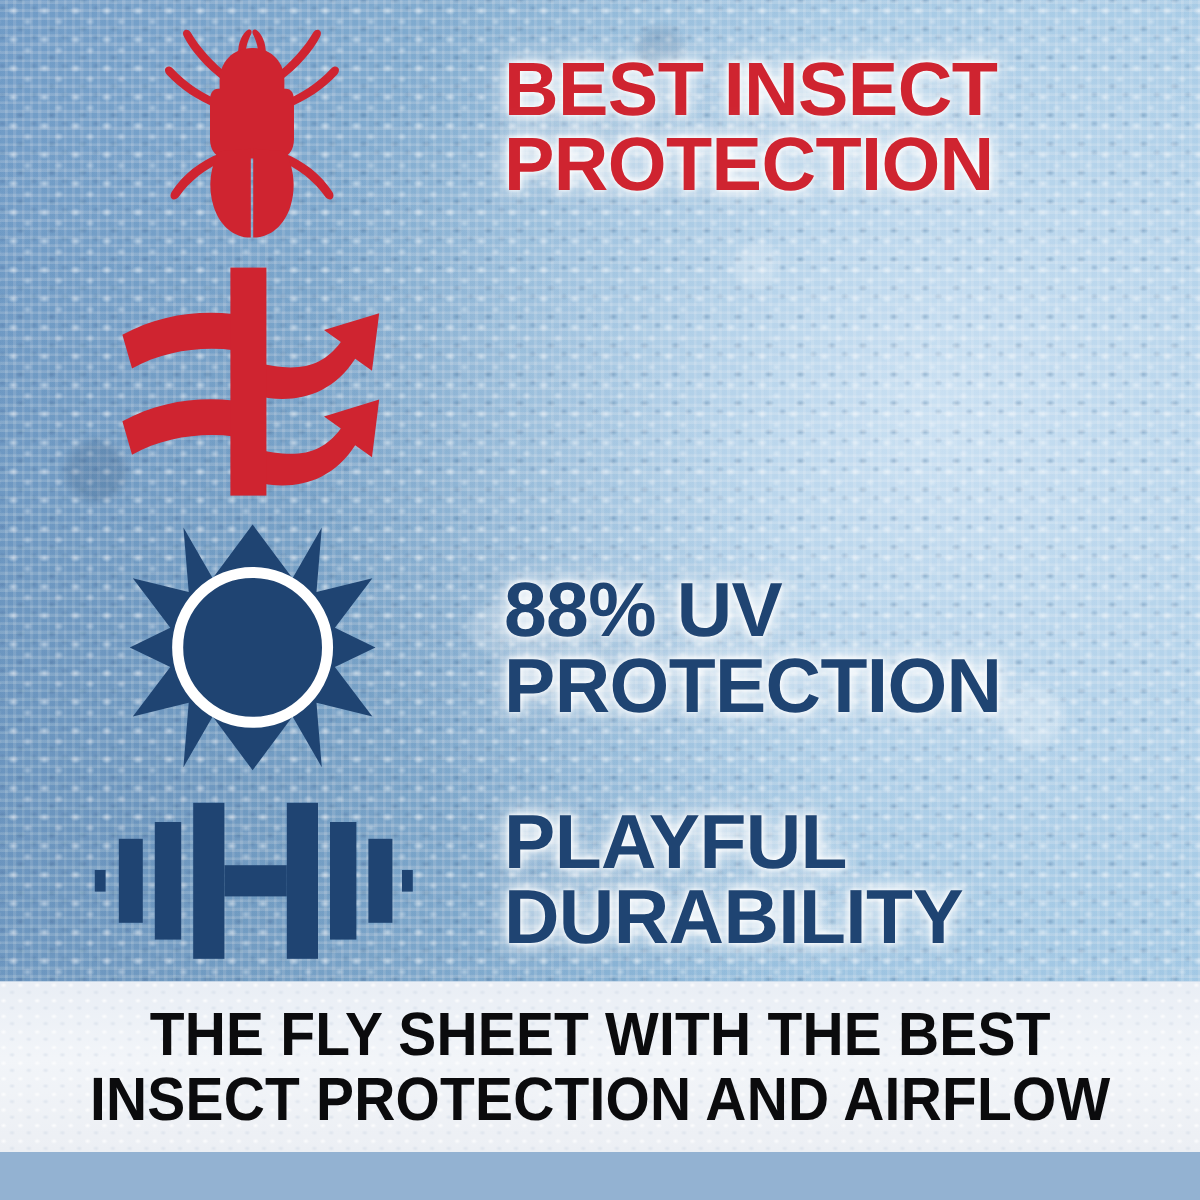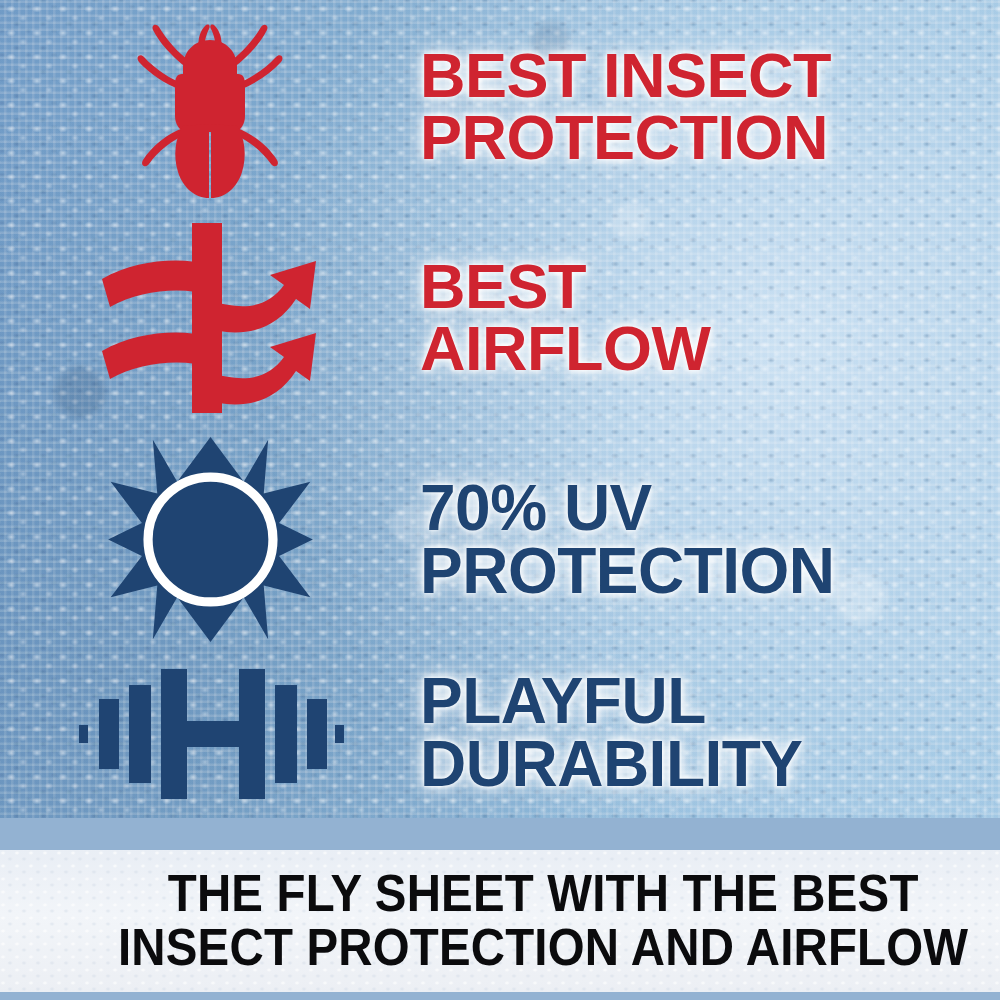--- a/index.html
+++ b/index.html
@@ -114,32 +114,32 @@
   #row-uv       { top:  432px; height: 215px; }
   #row-durab    { top:  650px; height: 165px; justify-content: space-between; }
 
   #row-uv   .feat-text,
   #row-durab .feat-text { font-size: 64px; }
 
   
   .caption-band {
     position: absolute;
     left: 0;
-    top: 850px;
+    top: 818px;
     width: 1000px;
     height: 142px;
     background: #eef2f7;
     background-image:
       radial-gradient(ellipse 4px 3px at 3px 3px, rgba(255,255,255,0.9) 0%, rgba(255,255,255,0) 70%),
       radial-gradient(ellipse 4px 3px at 10px 9px, rgba(205,215,228,0.55) 0%, rgba(205,215,228,0) 70%),
       linear-gradient(180deg, #e9eef5 0%, #f2f5f9 45%, #eceff4 100%);
     background-size: 14px 13px, 14px 13px, 100% 100%;
     display: flex;
     align-items: center;
-    justify-content: flex-end;
+    justify-content: center;
   }
   .caption-text {
     margin: 0;
     text-align: center;
     color: #0b0b0d;
     font-family: "Liberation Sans Narrow", "Liberation Sans", sans-serif;
     font-weight: 700;
     font-size: 51px;
     line-height: 1.06;
     letter-spacing: 0.2px;
@@ -206,43 +206,39 @@
             <path d="M130 78 C166 88 188 84 204 62 L190 52 L236 38 L230 86 L216 76
                      C194 110 160 114 130 106 Z"></path>
 
             <path d="M130 150 C166 160 188 156 204 134 L190 124 L236 110 L230 158 L216 148
                      C194 182 160 186 130 178 Z"></path>
 
             <rect x="112" y="0" width="30" height="190"></rect>
           </g>
         </svg>
       </div>
-      <div class="text-cell">
-        <p class="feat-text red">BEST
-AIRFLOW</p>
-      </div>
     </div>
 
     <div class="row" id="row-uv">
       <div class="icon-cell">
         <svg width="215" height="205" viewBox="-105 -100 210 200" aria-label="sun with ring">
           <g fill="#1f4472">
 
             <polygon points="
               0.0,-100.0  32.5,-56.3  56.3,-97.5  52.0,-45.0  97.5,-56.3  67.0,-16.0
               100.0,0.0   67.0,16.0   97.5,56.3   52.0,45.0   56.3,97.5   32.5,56.3
               0.0,100.0  -32.5,56.3  -56.3,97.5  -52.0,45.0  -97.5,56.3  -67.0,16.0
               -100.0,0.0 -67.0,-16.0 -97.5,-56.3 -52.0,-45.0 -56.3,-97.5 -32.5,-56.3"></polygon>
           </g>
 
           <circle cx="0" cy="0" r="61" fill="none" stroke="#ffffff" stroke-width="9"></circle>
         </svg>
       </div>
       <div class="text-cell">
-        <p class="feat-text navy">70% UV
+        <p class="feat-text navy">88% UV
 PROTECTION</p>
       </div>
     </div>
 
     <div class="row" id="row-durab">
       <div class="icon-cell">
         <svg width="262" height="140" viewBox="0 0 262 140" aria-label="barbell weights">
           <g fill="#1f4472">
 
             <rect x="0" y="62" width="9" height="18"></rect>

